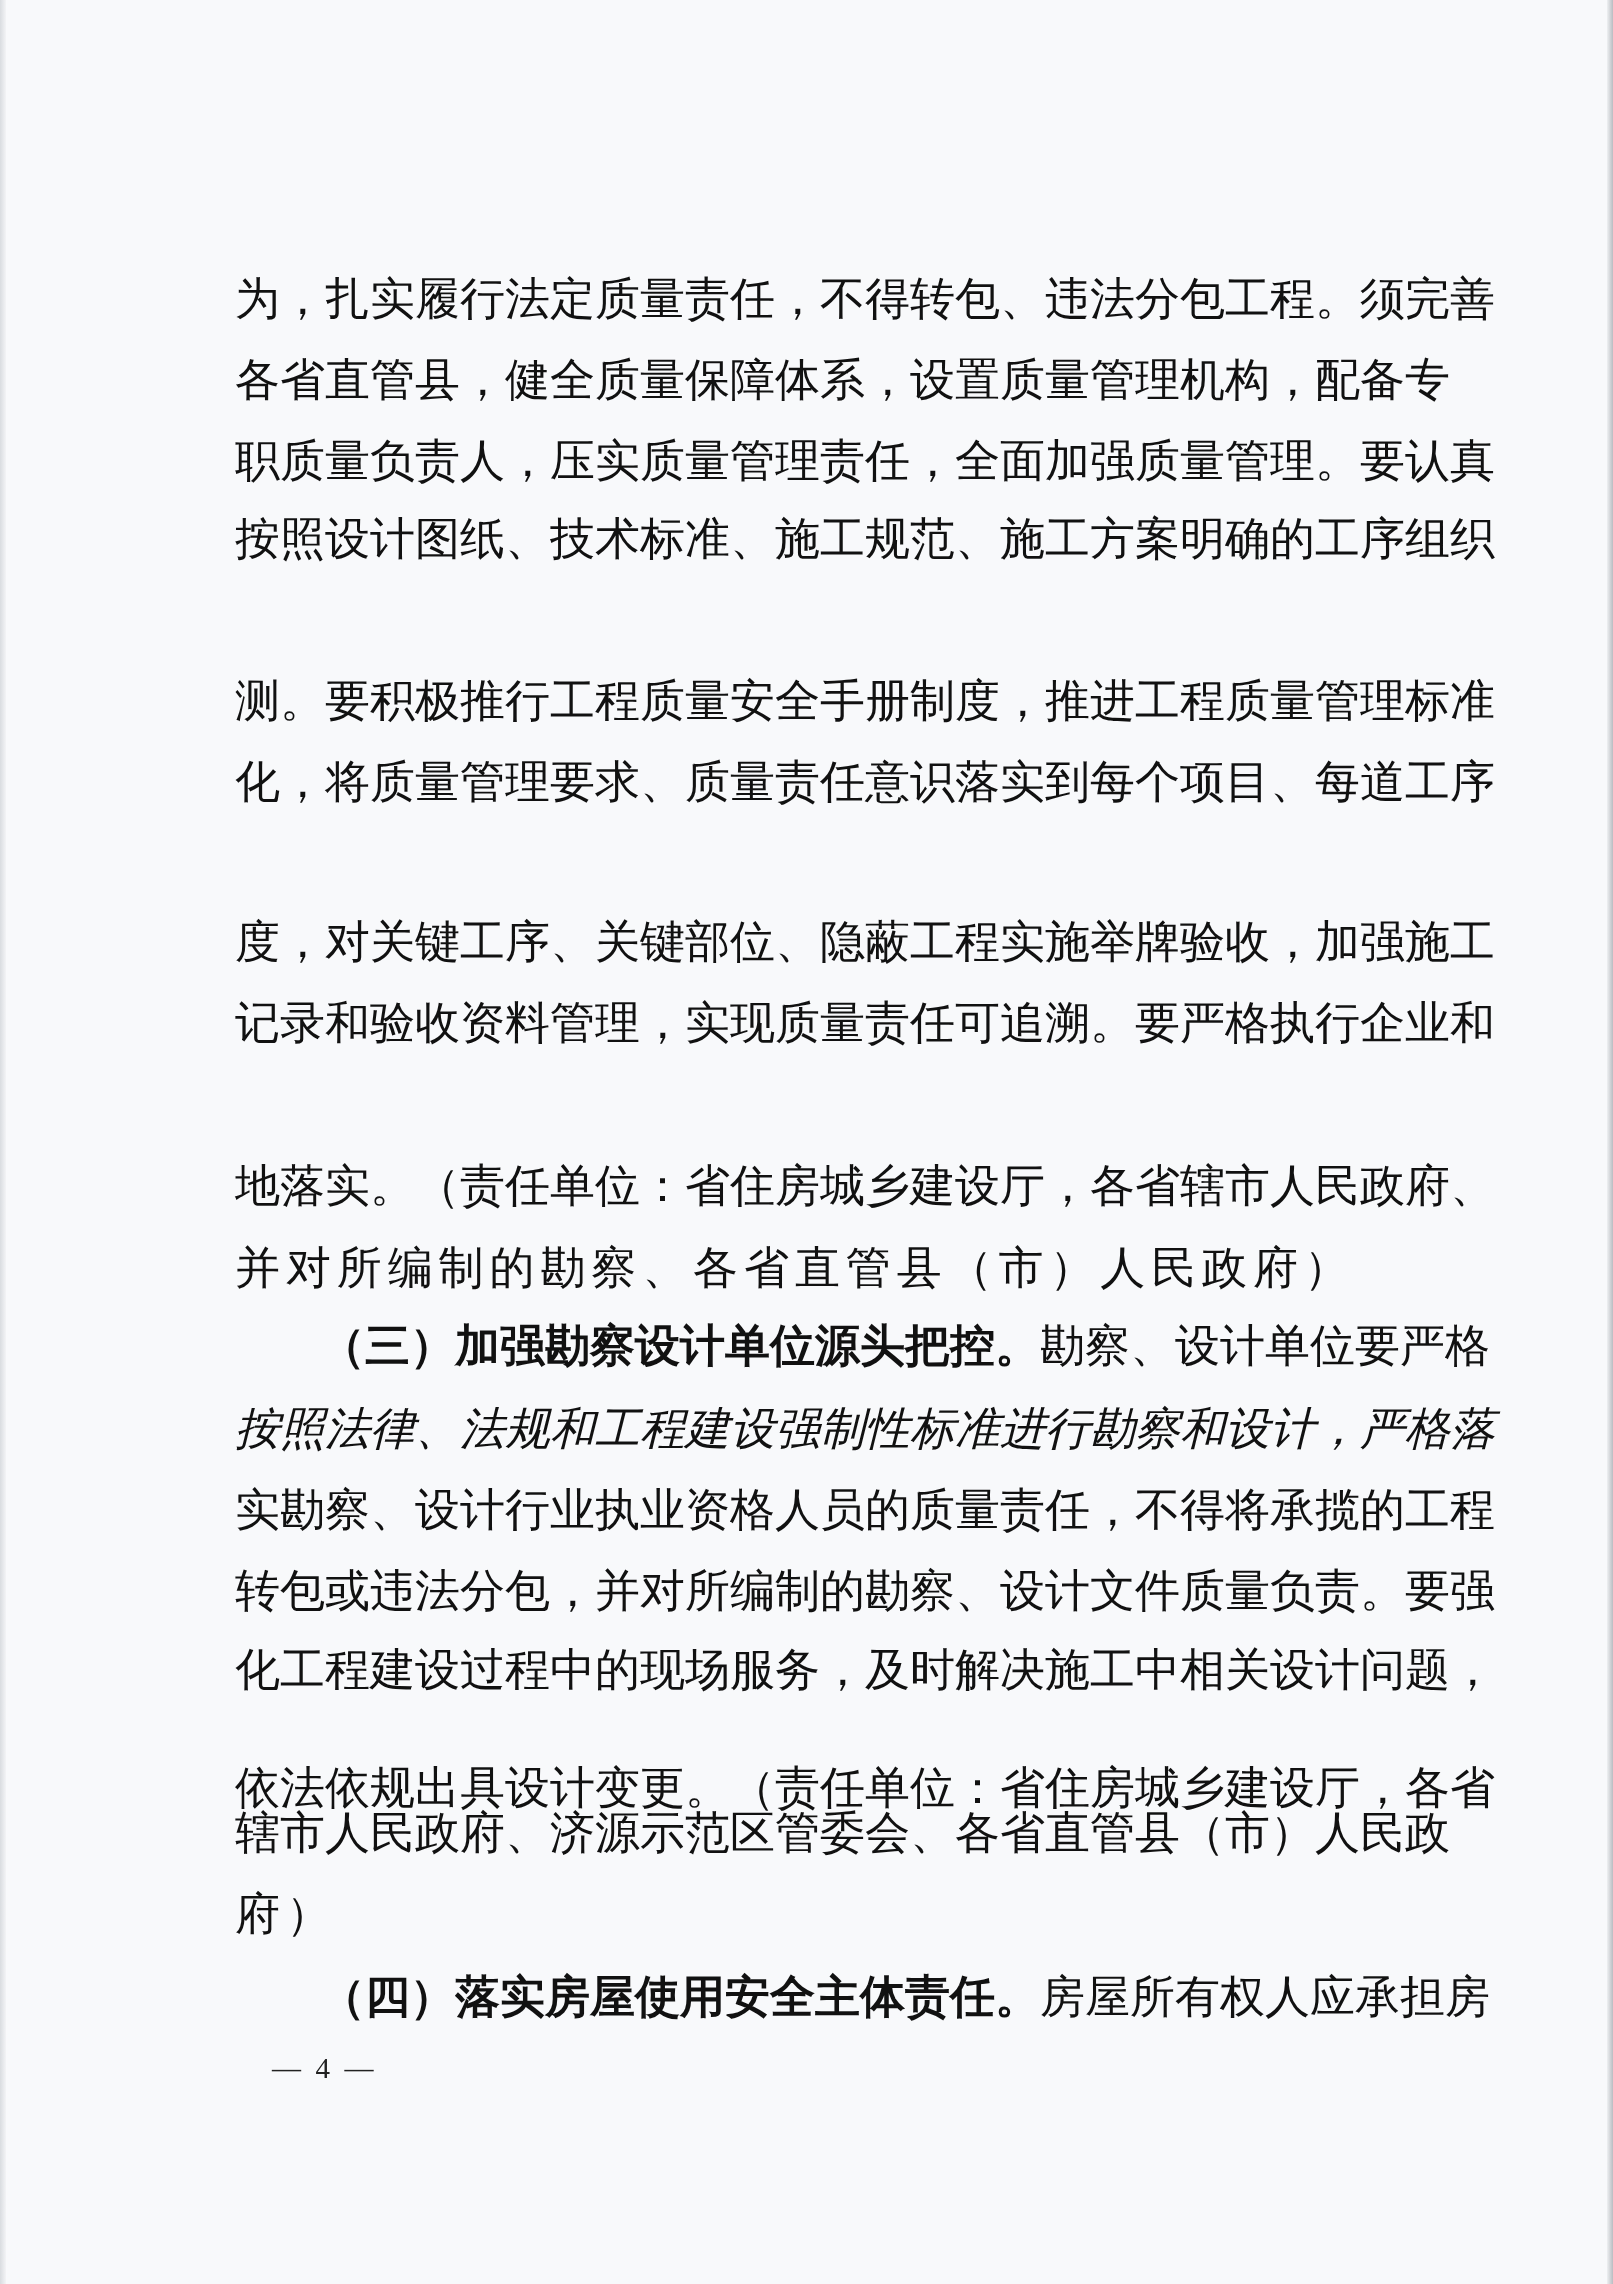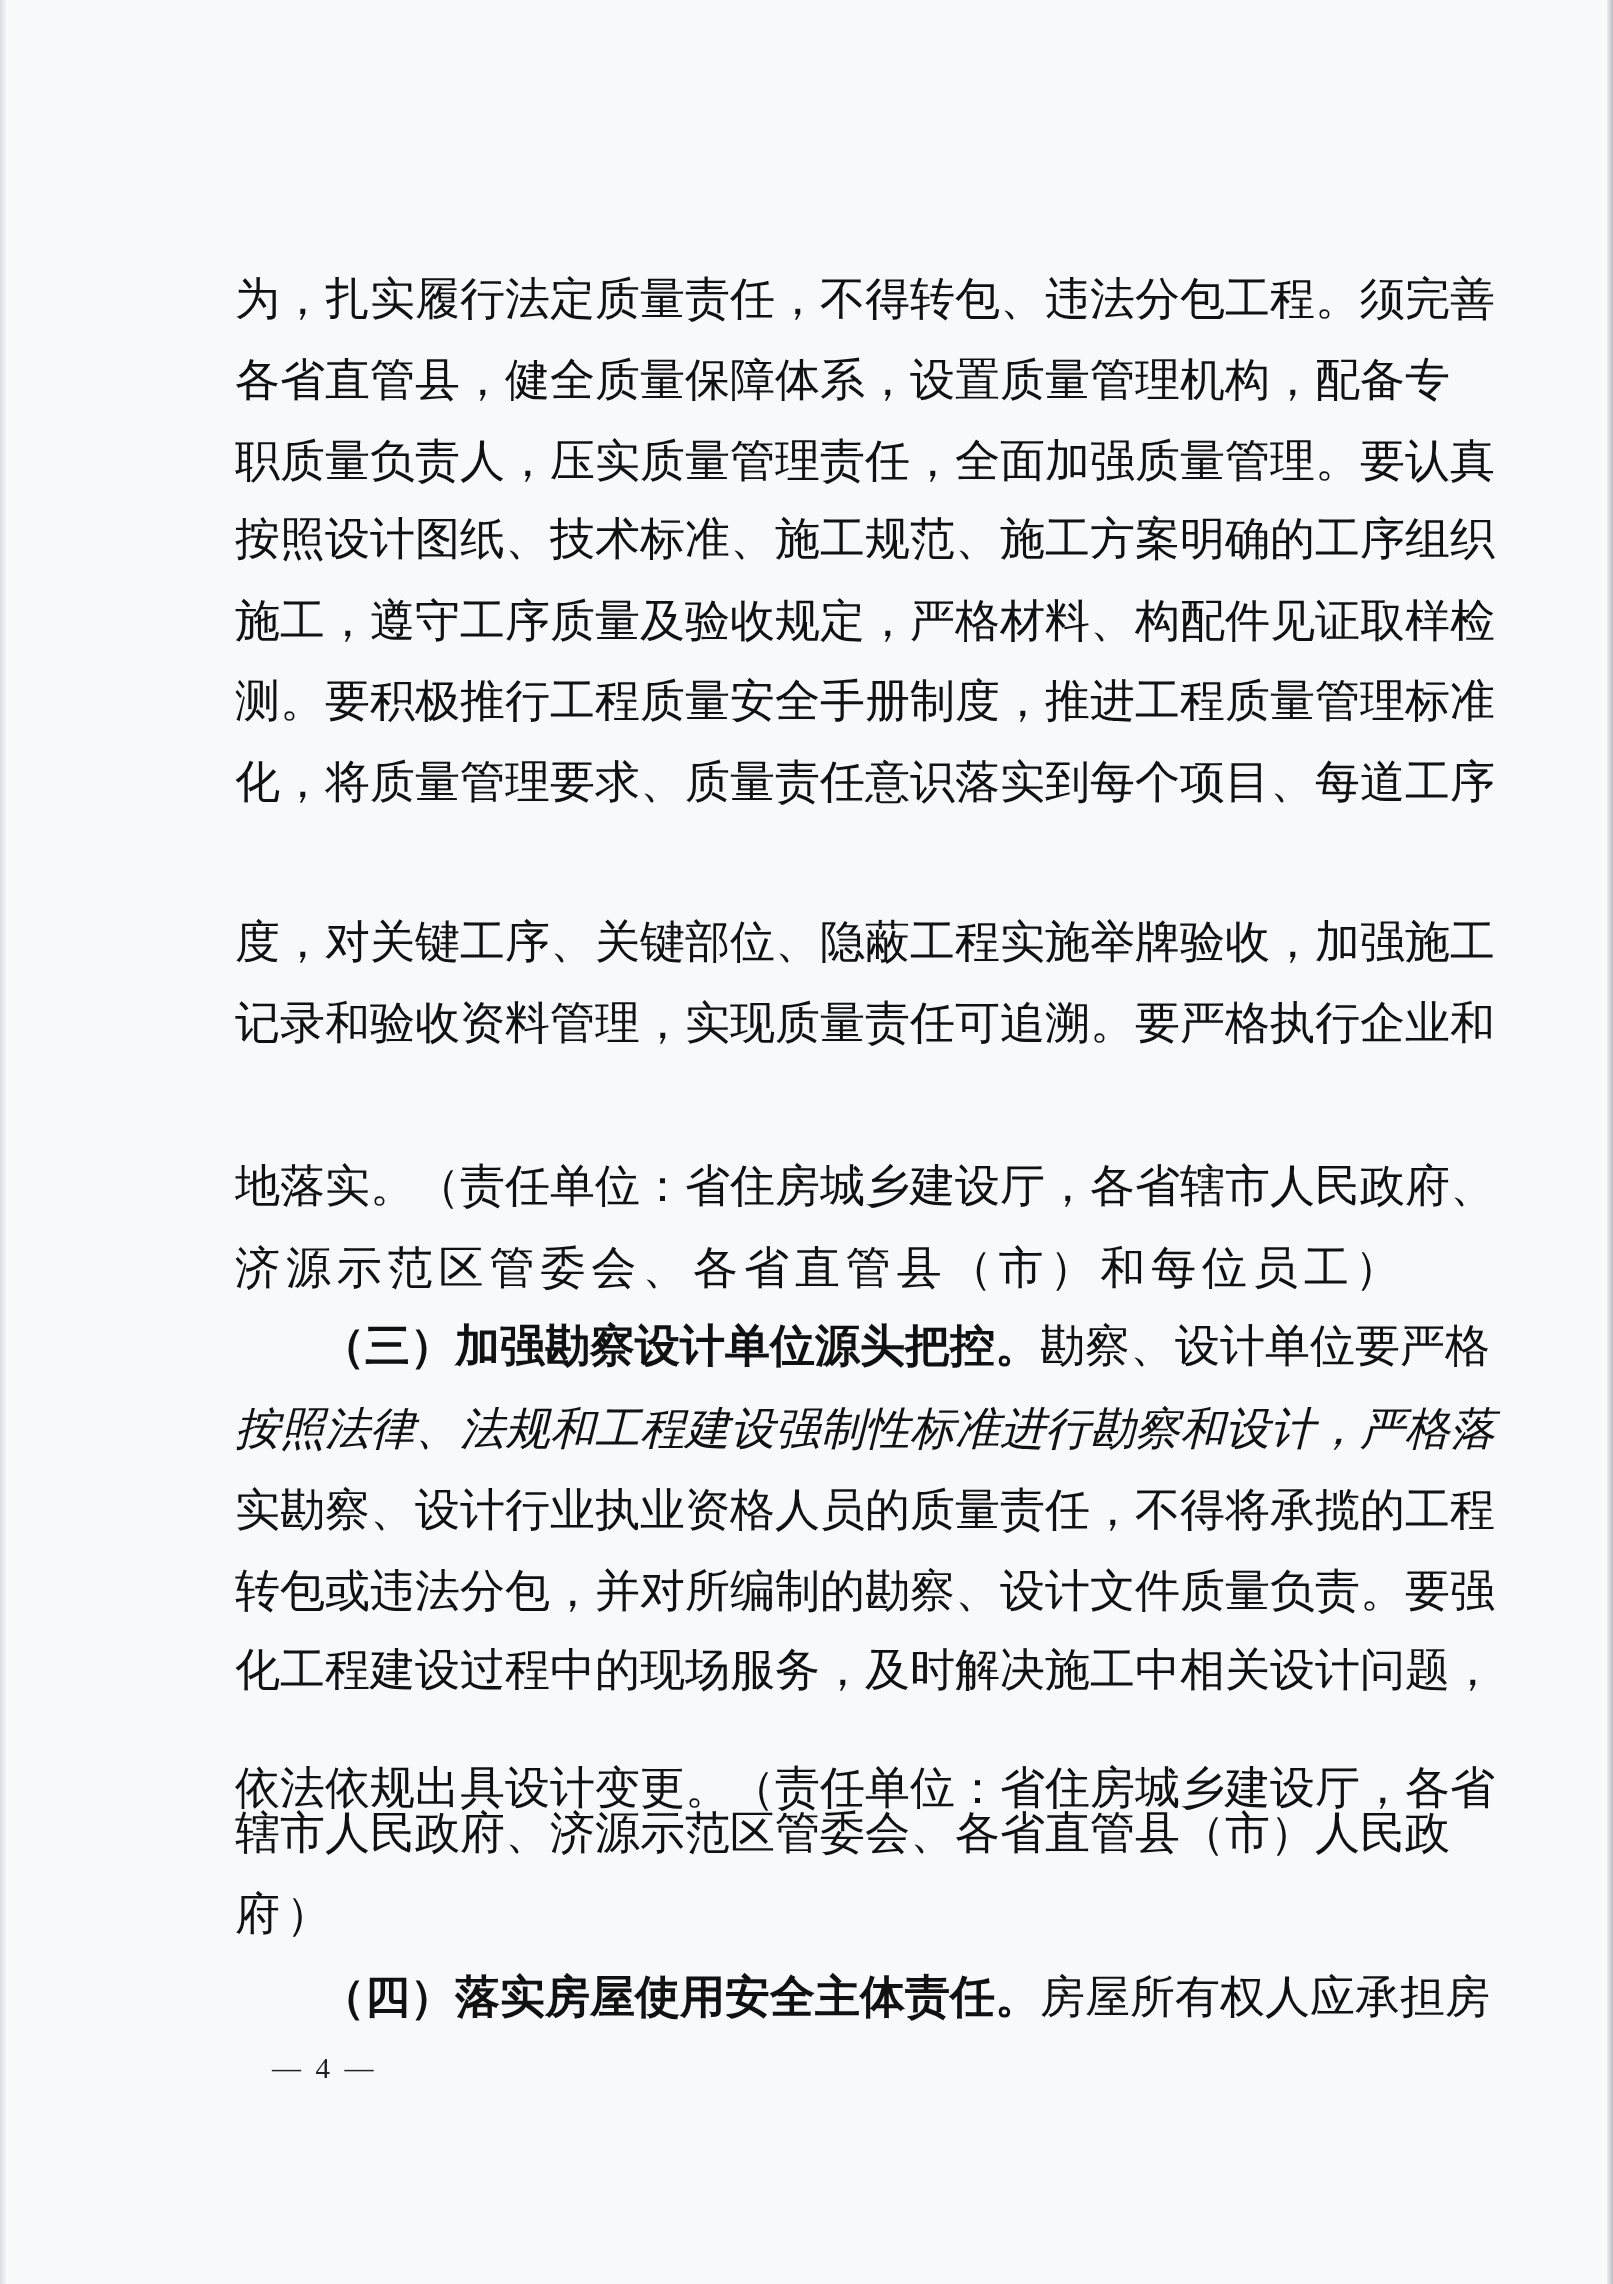--- a/index.html
+++ b/index.html
@@ -20,27 +20,26 @@
 <body>
 
 <div class="page">
   <div class="edge-left"></div>
   <div class="edge-right"></div>
 
   <div class="line" style="top: 274px; letter-spacing: 0px;">为，扎实履行法定质量责任，不得转包、违法分包工程。须完善</div>
   <div class="line" style="top: 355px; letter-spacing: 0px;">各省直管县，健全质量保障体系，设置质量管理机构，配备专</div>
   <div class="line" style="top: 436px; letter-spacing: 0px;">职质量负责人，压实质量管理责任，全面加强质量管理。要认真</div>
   <div class="line" style="top: 514px; letter-spacing: 0px;">按照设计图纸、技术标准、施工规范、施工方案明确的工序组织</div>
-  <div class="line" style="top: 596px; letter-spacing: 0px;">施工，遵守工序质量及验收规定，严格材料、构配件见证取样检</div>
   <div class="line" style="top: 676px; letter-spacing: 0px;">测。要积极推行工程质量安全手册制度，推进工程质量管理标准</div>
   <div class="line" style="top: 757px; letter-spacing: 0px;">化，将质量管理要求、质量责任意识落实到每个项目、每道工序</div>
   <div class="line" style="top: 917px; letter-spacing: 0px;">度，对关键工序、关键部位、隐蔽工程实施举牌验收，加强施工</div>
   <div class="line" style="top: 998px; letter-spacing: 0px;">记录和验收资料管理，实现质量责任可追溯。要严格执行企业和</div>
   <div class="line" style="top: 1161px; letter-spacing: 0px;">地落实。（责任单位：省住房城乡建设厅，各省辖市人民政府、</div>
-  <div class="line last" style="top:1243px">济源示范区管委会、各省直管县（市）和每位员工）</div>
+  <div class="line last" style="top:1243px">并对所编制的勘察、各省直管县（市）人民政府）</div>
 
   <div class="line indent" style="top: 1321px; letter-spacing: 0px;">
     <span class="hd">（三）加强勘察设计单位源头把控。</span><span>勘察、设计单位要严格</span>
   </div>
   <div class="line" style="top: 1404px; letter-spacing: 0px; font-style: italic;">按照法律、法规和工程建设强制性标准进行勘察和设计，严格落</div>
   <div class="line" style="top: 1485px; letter-spacing: 0px;">实勘察、设计行业执业资格人员的质量责任，不得将承揽的工程</div>
   <div class="line" style="top: 1566px; letter-spacing: 0px;">转包或违法分包，并对所编制的勘察、设计文件质量负责。要强</div>
   <div class="line" style="top: 1645px; letter-spacing: 0px;">化工程建设过程中的现场服务，及时解决施工中相关设计问题，</div>
   <div class="line" style="top: 1727px; letter-spacing: 0px; margin-top: 36px;">依法依规出具设计变更。（责任单位：省住房城乡建设厅，各省</div>
   <div class="line" style="top: 1808px; letter-spacing: 0px;">辖市人民政府、济源示范区管委会、各省直管县（市）人民政</div>

